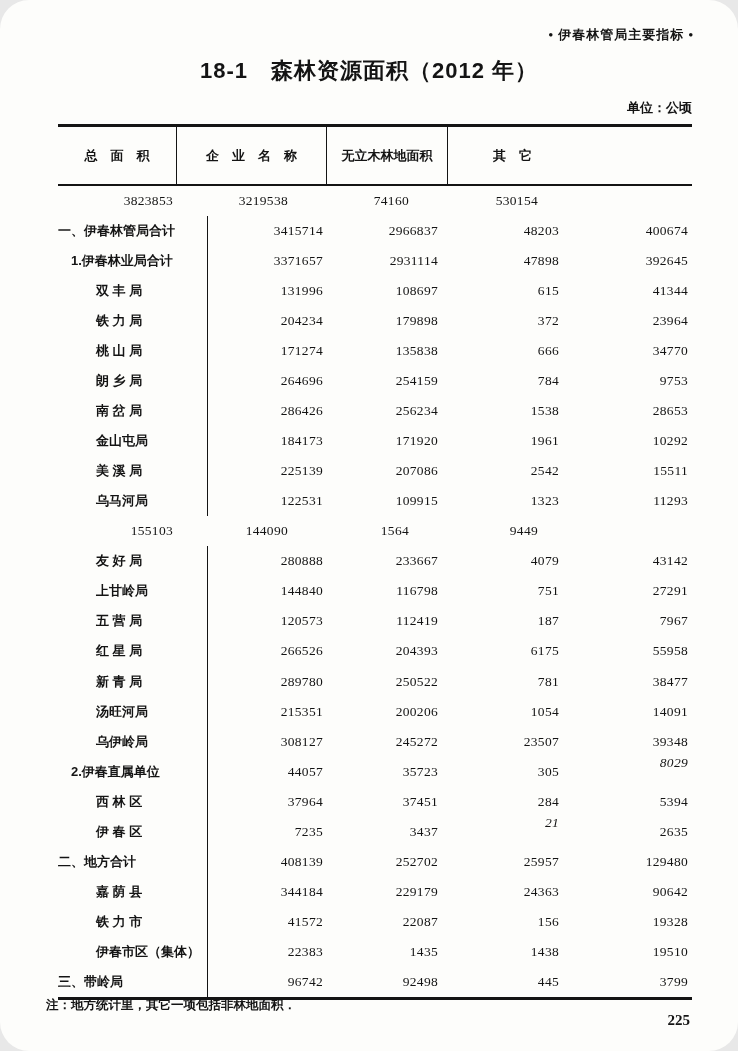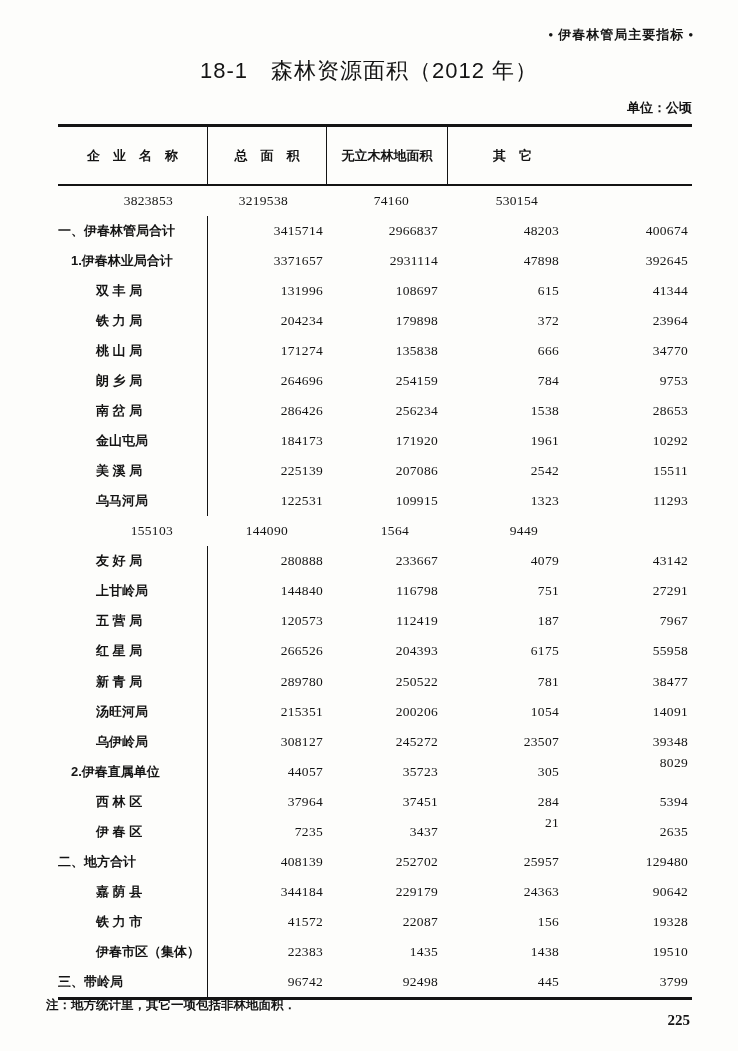--- a/index.html
+++ b/index.html
@@ -4,29 +4,30 @@
 <style>
   html,body{margin:0;padding:0;background:#e8e8e8;}
   .page{
     position:relative;
     width:738px;height:1051px;
     margin:0 auto;
     background:#fdfdfb;
     color:#141414;
     font-family:"Liberation Serif", serif;
     overflow:hidden;
+    border-radius:29px;
   }
   .header-right{
     position:absolute;top:26px;right:44px;
     font-size:13px;font-weight:700;letter-spacing:1px;
   }
   .title{
     position:absolute;top:56px;left:0;width:100%;
     margin:0;text-align:center;
-    font-size:22px;font-weight:400;letter-spacing:1px;
+    font-size:22px;font-weight:700;letter-spacing:1px;
     font-family:"Liberation Sans", sans-serif;
   }
   .unit{
     position:absolute;top:99px;right:46px;
     font-size:13px;font-weight:700;
   }
   .table{
     position:absolute;top:124px;left:58px;width:634px;
   }
   .thead{
@@ -60,21 +61,21 @@
   .label.section{padding-left:0px;}
   .label.sub{padding-left:13px;}
   .label.item{padding-left:38px;}
   .label.total{padding-left:36px;}
   .num{
     box-sizing:border-box;text-align:right;
     font-size:13.5px;padding-right:4px;
     letter-spacing:0.3px;
   }
   .num.c0{width:119px}.num.c1{width:115px}.num.c2{width:121px}.num.c3{width:129px}
-  .num.raised{transform:translateY(-9px);}
+  .num.raised{transform:translateY(-9px);font-style:italic;}
   .note{
     position:absolute;top:997px;left:46px;
     font-size:12.5px;font-weight:700;
     font-family:"Liberation Sans", sans-serif;
   }
   .pageno{
     position:absolute;top:1012px;right:48px;
     font-size:15px;font-weight:700;
   }
 </style>
@@ -84,22 +85,22 @@
 <div class="page">
 
   <div class="header-right">•  伊春林管局主要指标  •</div>
 
   <h1 class="title">18-1　森林资源面积（2012 年）</h1>
 
   <div class="unit">单位：公顷</div>
 
   <div class="table">
     <div class="thead">
+      <div class="th w1">总　面　积</div>
       <div class="th w0">企　业　名　称</div>
-      <div class="th w1">总　面　积</div>
       <div class="th w3">无立木林地面积</div>
       <div class="th w4">其　它</div>
     </div>
     <div class="tbody" id="tbody">
         <div class="row">
           <div class="num c0">3823853</div>
           <div class="num c1">3219538</div>
           <div class="num c2">74160</div>
           <div class="num c3">530154</div>
         </div>

